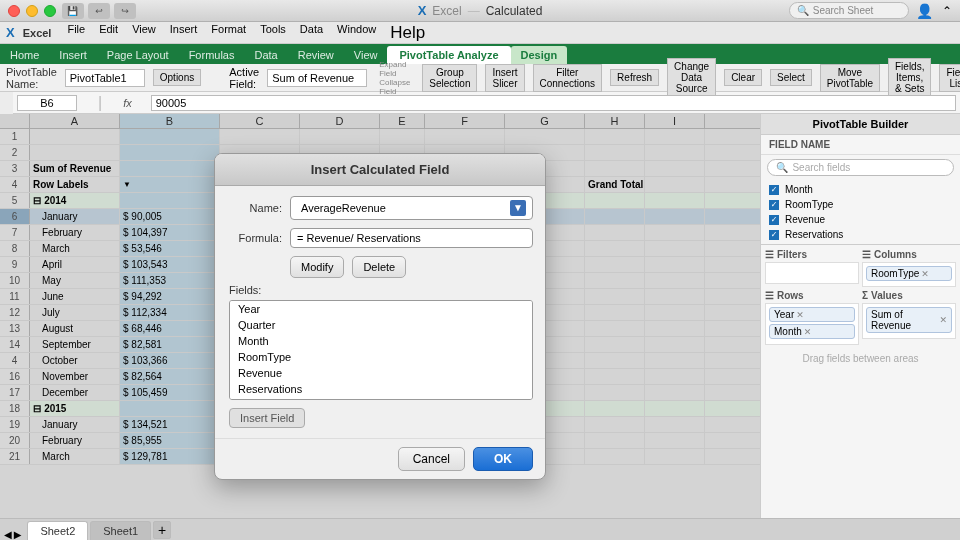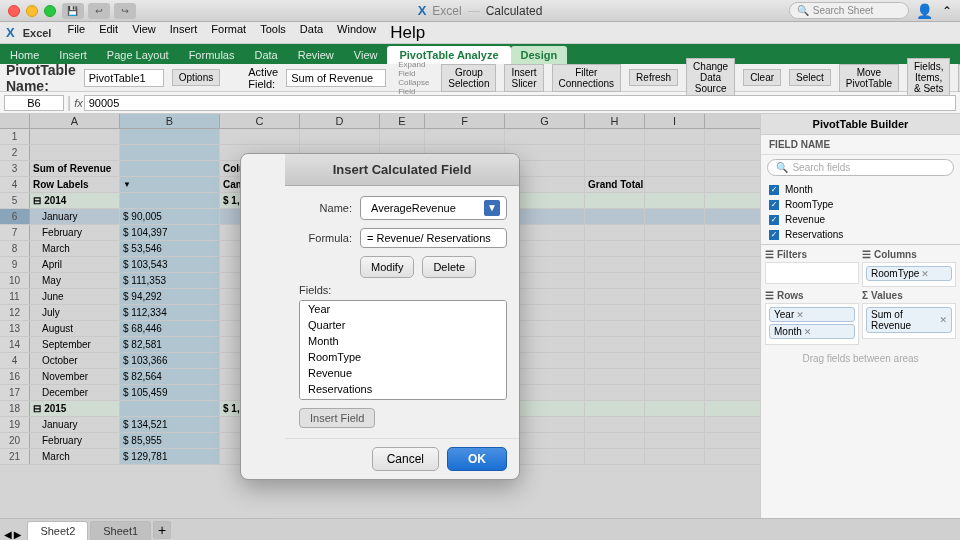--- a/index.html
+++ b/index.html
@@ -27,21 +27,22 @@
     .search-bar { background: #f0f0f0; border: 1px solid #bbb; border-radius: 10px; padding: 2px 8px; font-size: 10px; color: #888; width: 120px; }
 
     
     .formula-bar {
       display: flex;
       align-items: center;
       background: #f5f5f5;
       border-bottom: 1px solid #ccc;
       height: 22px;
       padding: 0 4px;
-      gap: 1px;
+      gap: 19px;
+      margin-left: 13px;
     }
     .name-box {
       width: 60px;
       border: 1px solid #bbb;
       background: white;
       padding: 1px 4px;
       font-size: 11px;
       text-align: center;
     }
     .fx-label { font-size: 11px; color: #555; font-style: italic; }
@@ -208,23 +209,22 @@
       display: flex;
       align-items: center;
       justify-content: center;
       z-index: 100;
     }
     .dialog {
       background: #f0f0f0;
       border: 1px solid #999;
       border-radius: 8px;
       box-shadow: 0 8px 24px rgba(0,0,0,0.3);
-      width: 280px;
+      width: 332px;
       overflow: hidden;
-      padding-left: 44px;
     }
     .dialog-title {
       background: linear-gradient(to bottom, #e0e0e0, #c8c8c8);
       border-bottom: 1px solid #aaa;
       padding: 8px 12px;
       font-size: 13px;
       font-weight: 600;
       text-align: center;
       color: #333;
     }
@@ -353,21 +353,21 @@
     
     .pivot-name-bar {
       background: #f0f0f0;
       border-bottom: 1px solid #ccc;
       display: flex;
       align-items: center;
       height: 28px;
       padding: 0 6px;
       gap: 8px;
     }
-    .pivot-name-label { font-size: 14px; color: #333; font-weight: bold; }
+    .pivot-name-label { font-size: 11px; color: #333; }
     .pivot-name-input {
       border: 1px solid #bbb;
       background: white;
       padding: 2px 4px;
       font-size: 11px;
       width: 80px;
     }
     .active-field-input {
       border: 1px solid #bbb;
       background: white;

